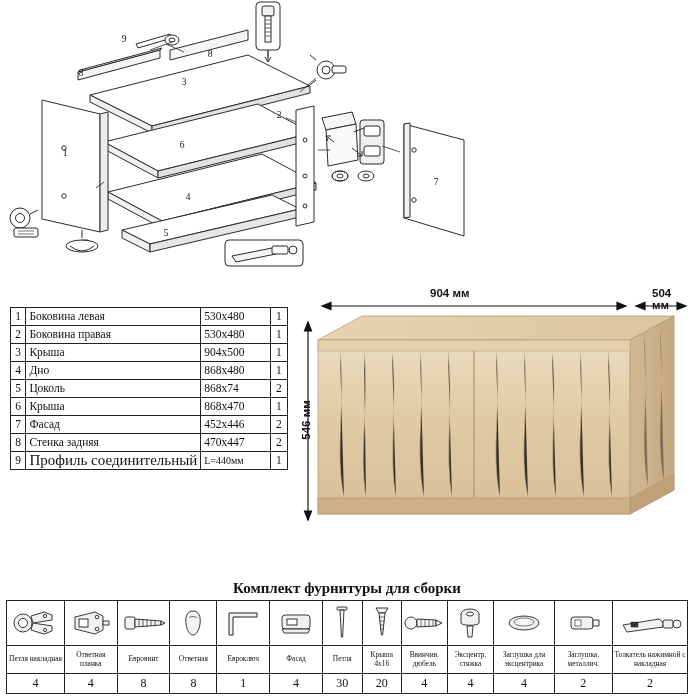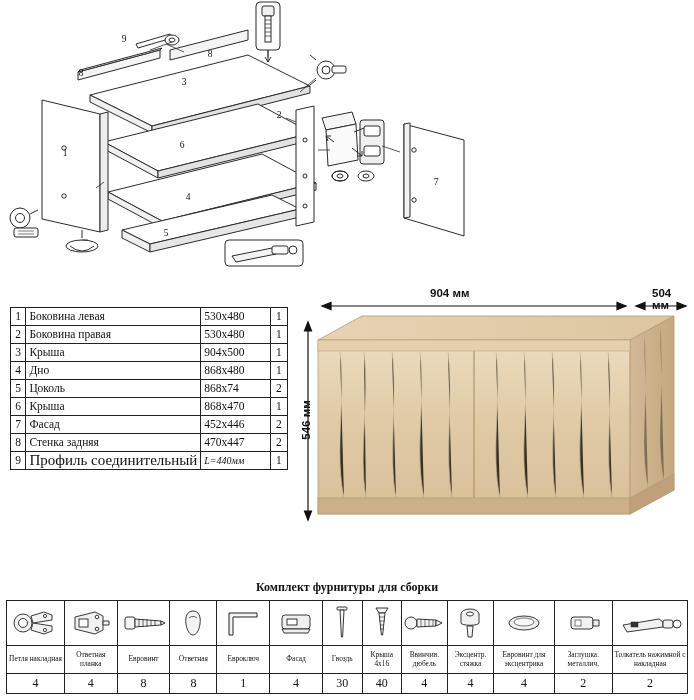--- a/index.html
+++ b/index.html
@@ -29,31 +29,31 @@
     height:17px;
     line-height:15px;
     white-space:nowrap;
     overflow:hidden;
   }
   #parts-table td.num { width:16px; text-align:center; }
   #parts-table td.name { width:148px; }
   #parts-table td.size { width:74px; }
   #parts-table td.qty { width:18px; text-align:center; }
   #parts-table tr.small td.name { font-size:15px; }
-  #parts-table tr.small td.size { font-size:10px;font-style:italic; }
+  #parts-table tr.small td.size { font-size:10px; }
 
   
   #cabinet-block { position:absolute; left:300px; top:292px; width:390px; height:250px; }
 
   .dim-label { position:absolute; font-family:"Liberation Sans", sans-serif; font-weight:bold; font-size:11.5px; }
 
   
   #kit-title {
     position:absolute; left:0; top:580px; width:694px;
-    text-align:center; font-size:12px; font-weight:bold;
+    text-align:center; font-size:15px; font-weight:bold;
   }
   #kit-table {
     position:absolute; left:6px; top:600px; width:682px;
     border-collapse:collapse;
     table-layout:fixed;
   }
   #kit-table td { border:1px solid #222; padding:0; }
   #kit-table tr.icons td { height:45px; vertical-align:middle; text-align:center; }
   #kit-table tr.labels td {
     height:28px; vertical-align:middle; text-align:center;
@@ -504,37 +504,37 @@
           </svg>
         </td>
       </tr>
       <tr class="labels">
         <td>Петля накладная</td>
         <td>Ответная планка</td>
         <td>Евровинт</td>
         <td>Ответная</td>
         <td>Евроключ</td>
         <td>Фасад</td>
-        <td>Гвоздь</td>
+        <td>Петля</td>
         <td>Крыша 4х16</td>
         <td>Ввинчив. дюбель</td>
         <td>Эксцентр. стяжка</td>
-        <td>Евровинт для эксцентрика</td>
+        <td>Заглушка для эксцентрика</td>
         <td>Заглушка. металлич.</td>
         <td>Толкатель нажимной с накладная</td>
       </tr>
       <tr class="counts">
         <td>4</td>
         <td>4</td>
         <td>8</td>
         <td>8</td>
         <td>1</td>
         <td>4</td>
         <td>30</td>
-        <td>40</td>
+        <td>20</td>
         <td>4</td>
         <td>4</td>
         <td>4</td>
         <td>2</td>
         <td>2</td>
       </tr>
     </tbody>
   </table>
 
 </div>

